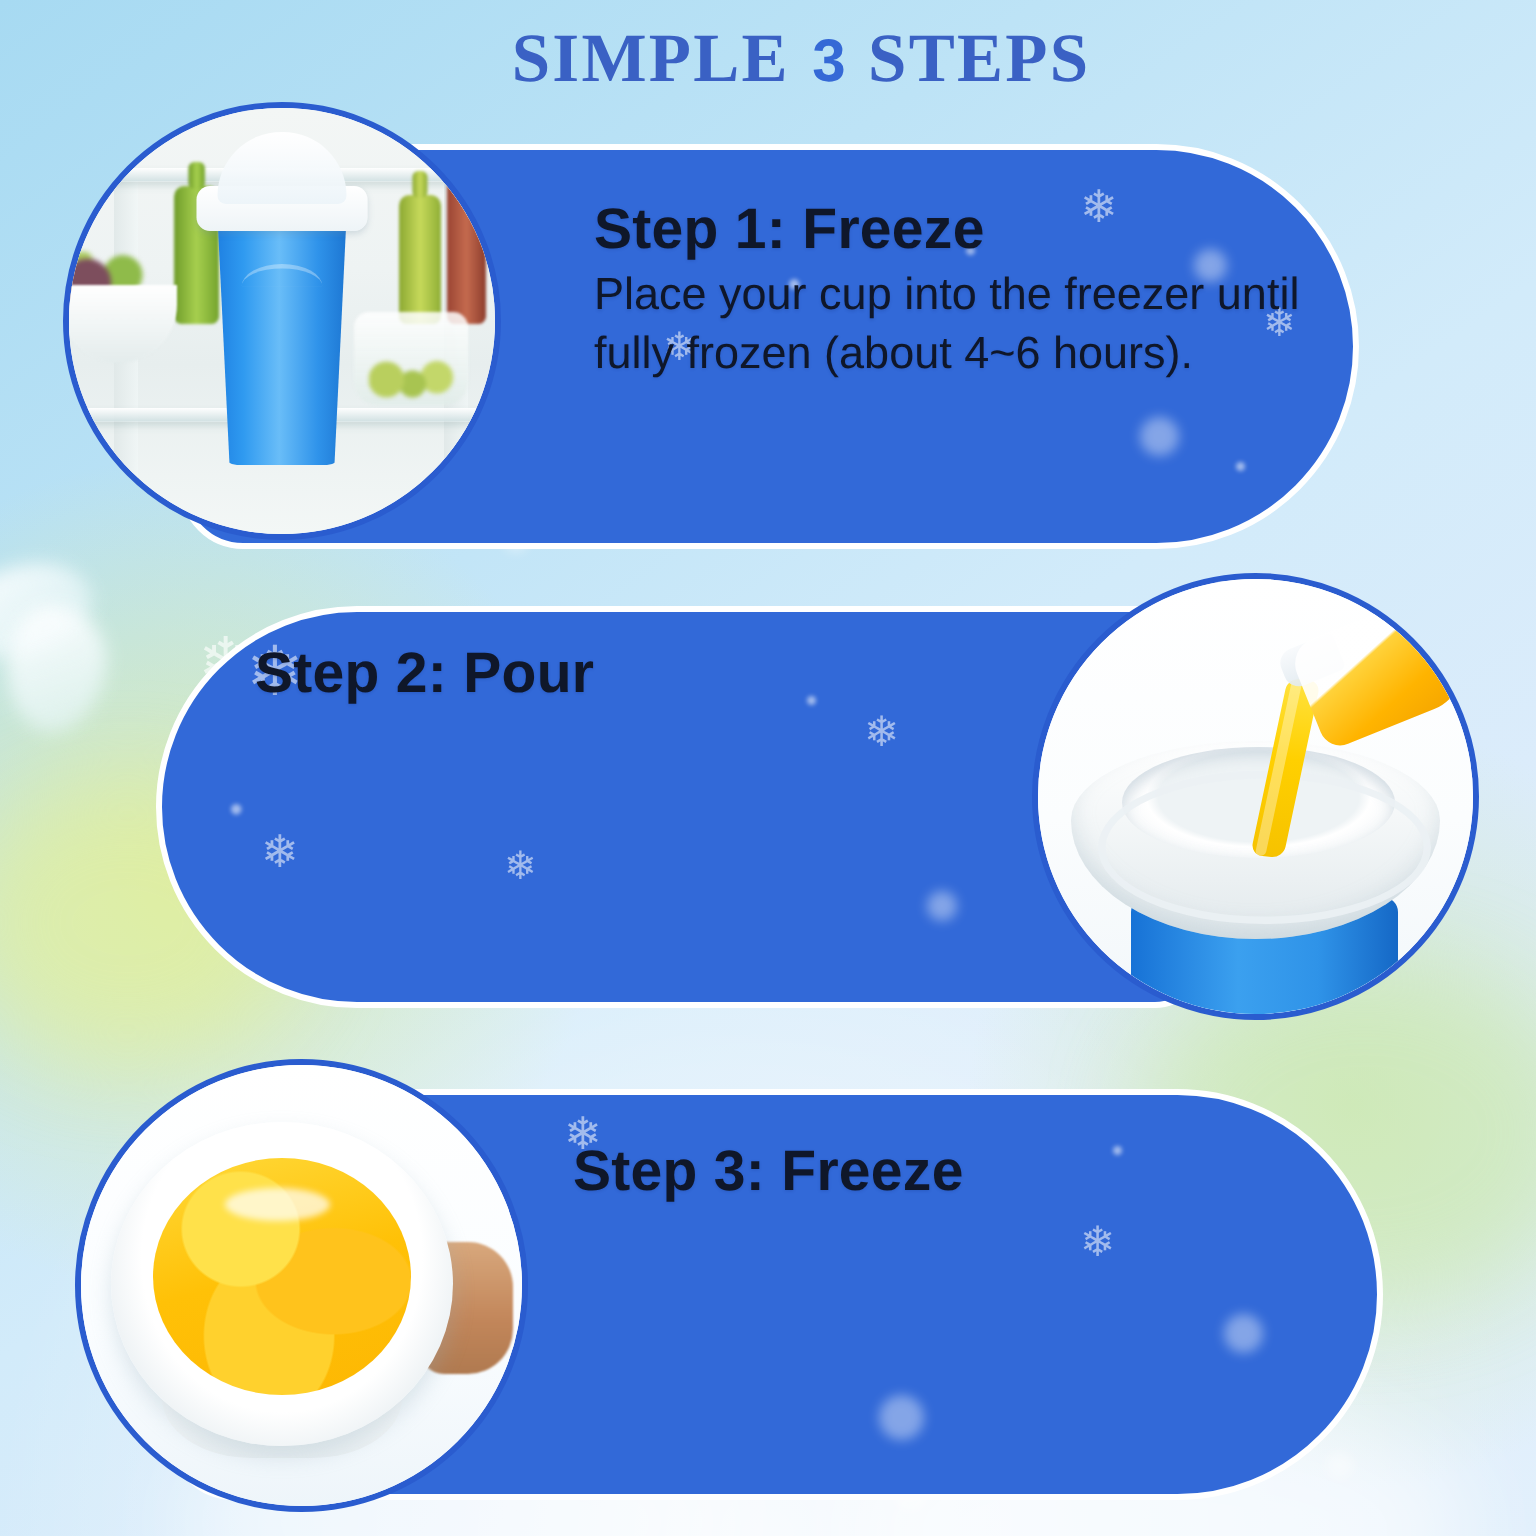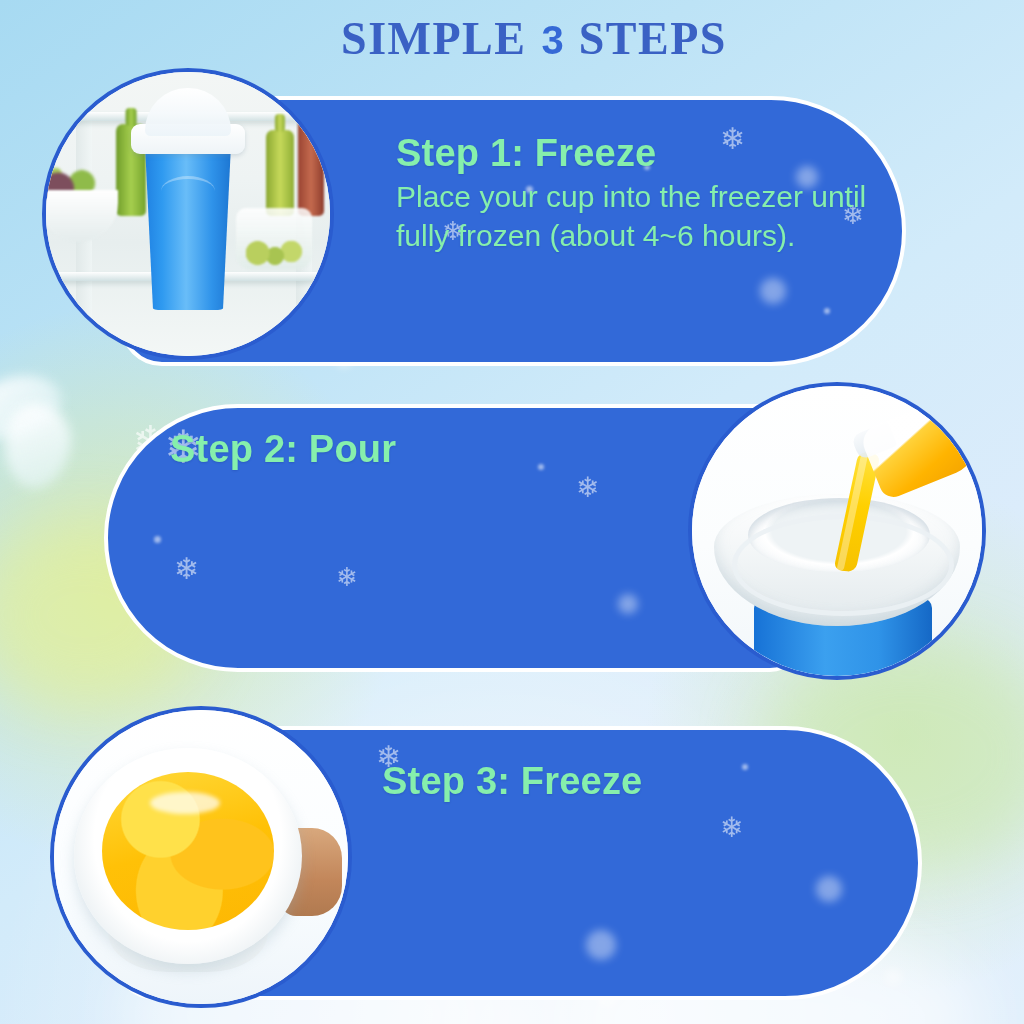--- a/index.html
+++ b/index.html
@@ -100,21 +100,21 @@
     border-radius: 134px 34px 34px 134px;
   }
   .card-3 {
     left: 112px; top: 726px;
     width: 810px; height: 274px;
     border-radius: 44px 137px 137px 44px;
   }
 
   .card-text {
     position: absolute;
-    color: #86efac;
+    color: #0f172a;
   }
   .card-1 .card-text { left: 272px; top: 32px; width: 500px; }
   .card-2 .card-text { left: 62px;  top: 20px; width: 470px; }
   .card-3 .card-text { left: 266px; top: 30px; width: 520px; }
 
   .step-heading {
     font-size: 38px;
     font-weight: bold;
     line-height: 1.12;
     letter-spacing: 0.2px;

